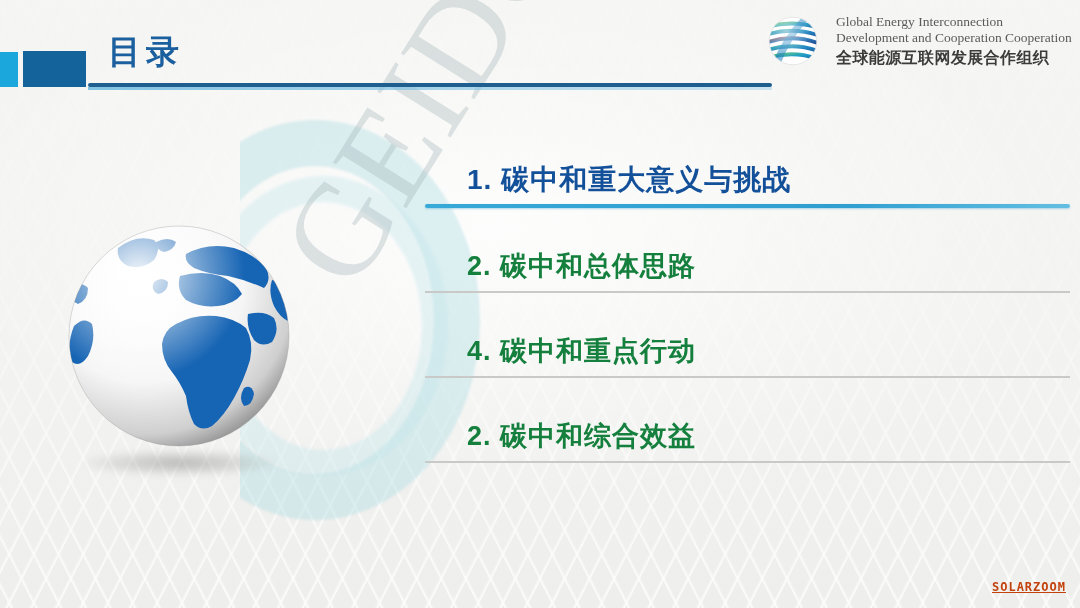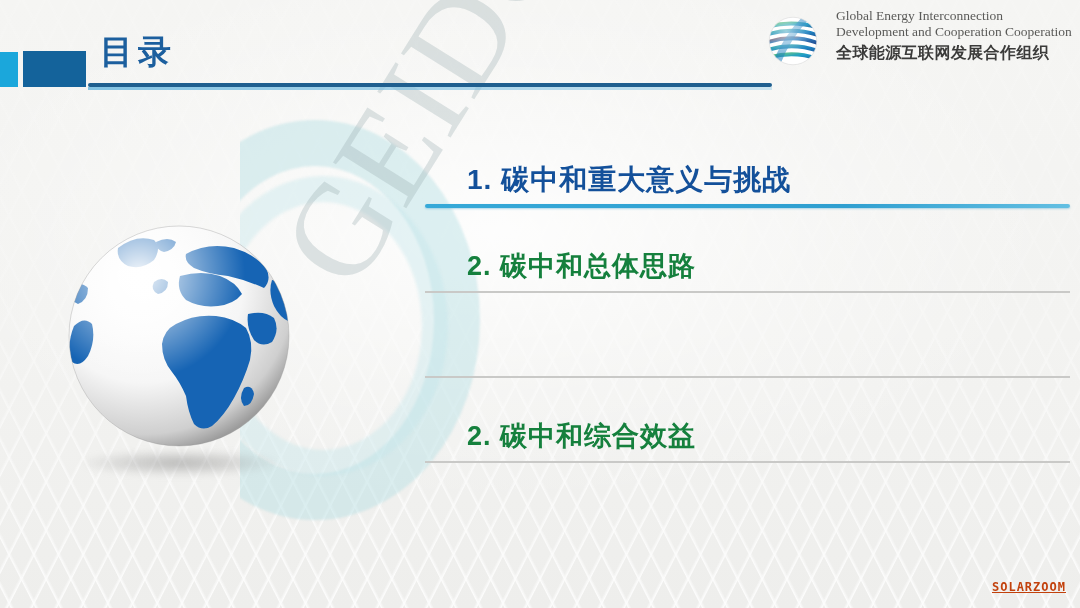--- a/index.html
+++ b/index.html
@@ -112,21 +112,21 @@
   .hdr-block-blue {
     position: absolute;
     left: 23px;
     top: 51px;
     width: 63px;
     height: 36px;
     background: #14639b;
   }
   .hdr-title {
     position: absolute;
-    left: 100px;
+    left: 108px;
     top: 30px;
     font-size: 33px;
     font-weight: bold;
     color: #1c5f9e;
     letter-spacing: 5px;
   }
   .hdr-rule {
     position: absolute;
     left: 88px;
     top: 83px;
@@ -143,20 +143,21 @@
     height: 3px;
     background: linear-gradient(to right, rgba(110,186,224,0.85), rgba(150,205,232,0.45));
   }
 
   
   .logo {
     position: absolute;
     left: 760px;
     top: 8px;
     display: flex;
+    align-items: center;
     gap: 10px;
   }
   .logo-mark {
     width: 66px;
     height: 66px;
     flex: none;
   }
   .logo-text {
     line-height: 1.18;
   }
@@ -366,20 +367,21 @@
   <div class="menu">
     <div class="menu-item active">
       <div class="menu-label">1. 碳中和重大意义与挑战</div>
       <div class="menu-rule"></div>
     </div>
     <div class="menu-item">
       <div class="menu-label">2. 碳中和总体思路</div>
       <div class="menu-rule"></div>
     </div>
     <div class="menu-item">
+      <div class="menu-label">4. 碳中和重点行动</div>
       <div class="menu-rule"></div>
     </div>
     <div class="menu-item">
       <div class="menu-label">2. 碳中和综合效益</div>
       <div class="menu-rule"></div>
     </div>
   </div>
 
   <div class="solarzoom">SOLARZOOM</div>
 

